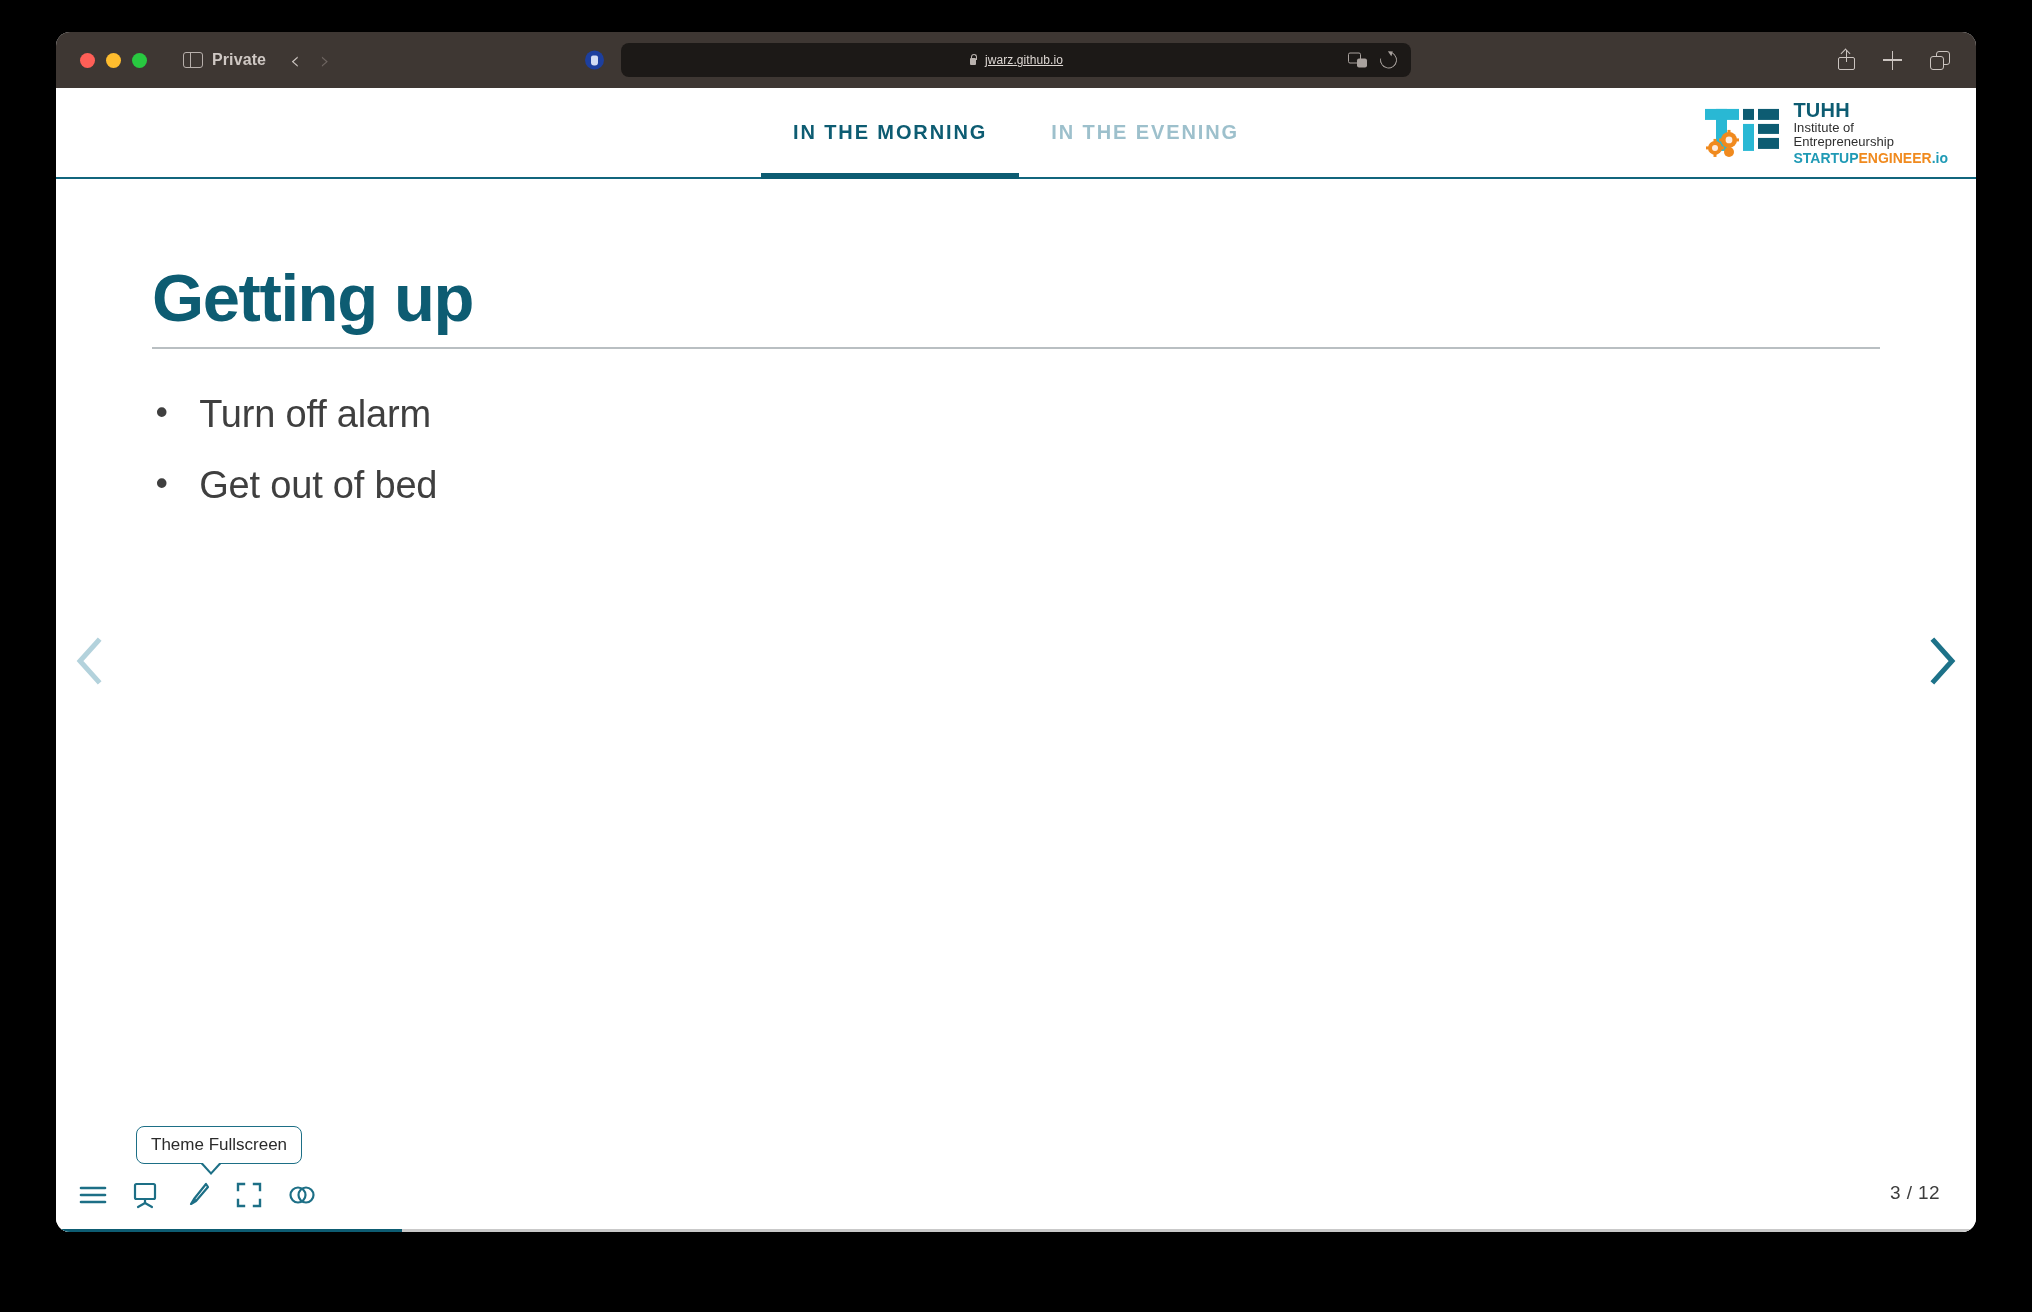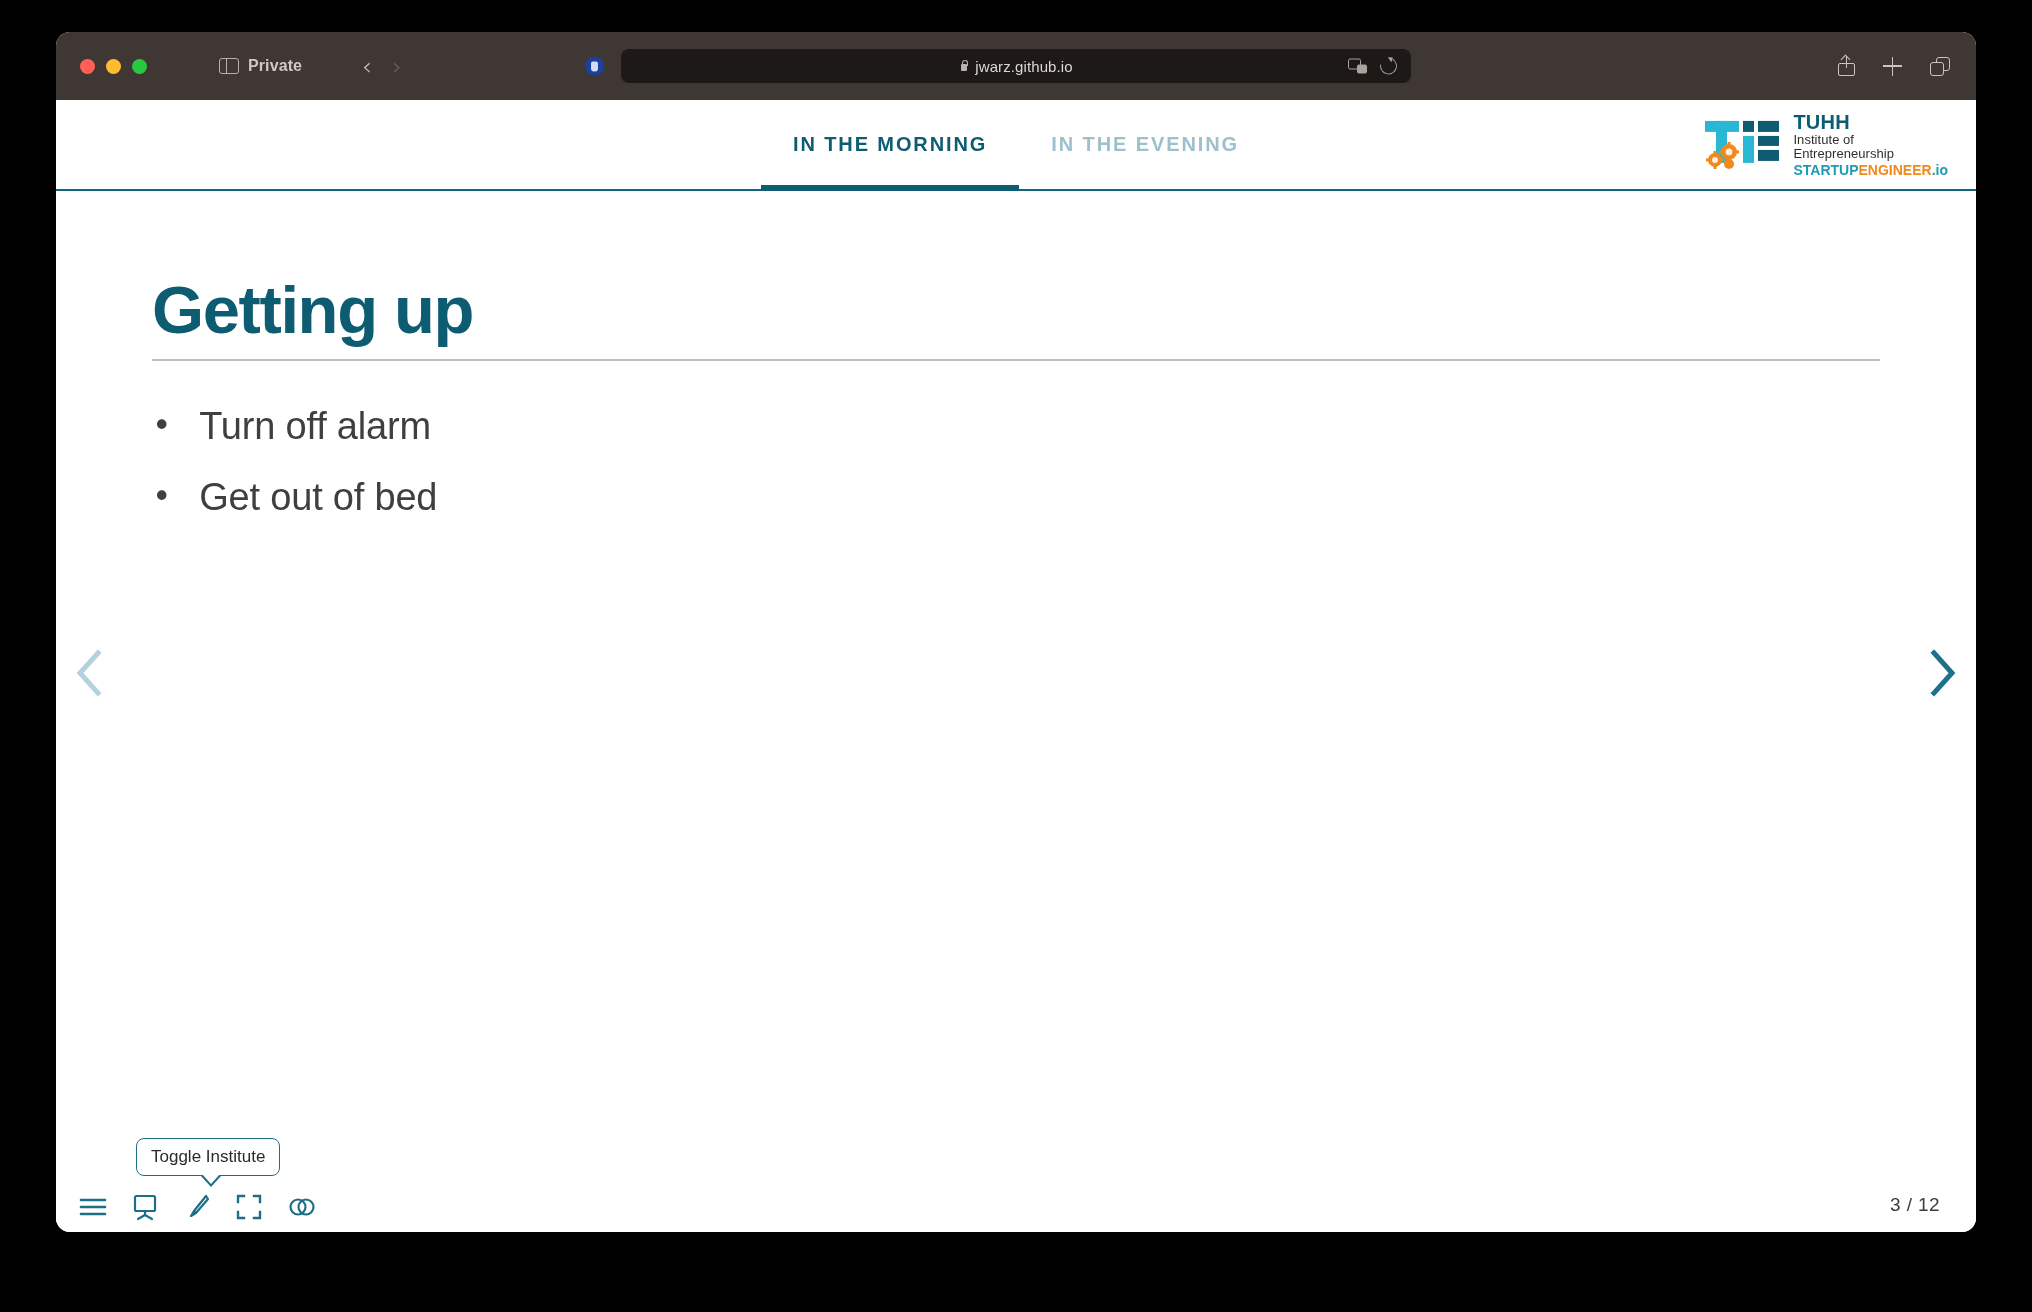--- a/index.html
+++ b/index.html
@@ -21,26 +21,25 @@
     height: 1200px;
     background: #ffffff;
     border-radius: 14px;
     overflow: hidden;
     box-shadow: 0 10px 40px rgba(0,0,0,0.6);
   }
 
   
   #titlebar {
     position: relative;
-    height: 68px;
+    height: 56px;
     background: #3e3733;
     display: flex;
     align-items: center;
     padding: 8px 24px;
-    gap: 36px;
   }
 
   .traffic-lights { display: flex; gap: 11px; align-items: center; }
   .tl { width: 15px; height: 15px; border-radius: 50%; }
   .tl.red    { background: #ff5f57; }
   .tl.yellow { background: #febc2e; }
   .tl.green  { background: #28c840; }
 
   #sidebar-toggle-group {
     display: flex; align-items: center; gap: 9px;
@@ -101,21 +100,21 @@
   #lock-icon::before {
     content: ""; position: absolute; left: 1.5px; top: 4px;
     width: 6px; height: 6.5px; background: #b9b2ae; border-radius: 1px;
   }
   #lock-icon::after {
     content: ""; position: absolute; left: 2.6px; top: 0px;
     width: 3.8px; height: 5px;
     border: 1.4px solid #b9b2ae; border-bottom: none;
     border-radius: 3px 3px 0 0;
   }
-  #url-text { color: #ddd7d3; font-size: 15px; letter-spacing: 0.1px; }
+  #url-text { color: #ddd7d3; font-size: 12px; letter-spacing: 0.1px; text-decoration: underline; }
 
   #addr-right {
     position: absolute; right: 14px; top: 50%;
     transform: translateY(-50%);
     display: flex; align-items: center; gap: 13px;
   }
   #translate-icon { position: relative; width: 19px; height: 15px; }
   #translate-icon .b1 {
     position: absolute; left: 0; top: 0; width: 13px; height: 11px;
     border: 1.4px solid #a9a29e; border-radius: 2px;
@@ -450,21 +449,21 @@
     </div>
 
     <svg class="slide-chevron" id="chevron-prev" viewBox="0 0 50 60">
       <polyline points="32,10 14,30 32,50" fill="none" stroke="#b3d2dc" stroke-width="5" stroke-linecap="square" stroke-linejoin="miter"></polyline>
     </svg>
     <svg class="slide-chevron" id="chevron-next" viewBox="0 0 50 60">
       <polyline points="18,10 36,30 18,50" fill="none" stroke="#1d7289" stroke-width="5" stroke-linecap="square" stroke-linejoin="miter"></polyline>
     </svg>
 
     <div id="fullscreen-tooltip">
-      <span>Toggle Institute</span>
+      <span>Theme Fullscreen</span>
     </div>
 
     <div id="slide-controls">
 
       <svg class="ctrl-icon" viewBox="0 0 30 30">
         <g stroke="#1d6f86" stroke-width="2.6" stroke-linecap="round">
           <line x1="3" y1="8" x2="27" y2="8"></line>
           <line x1="3" y1="15" x2="27" y2="15"></line>
           <line x1="3" y1="22" x2="27" y2="22"></line>
         </g>

